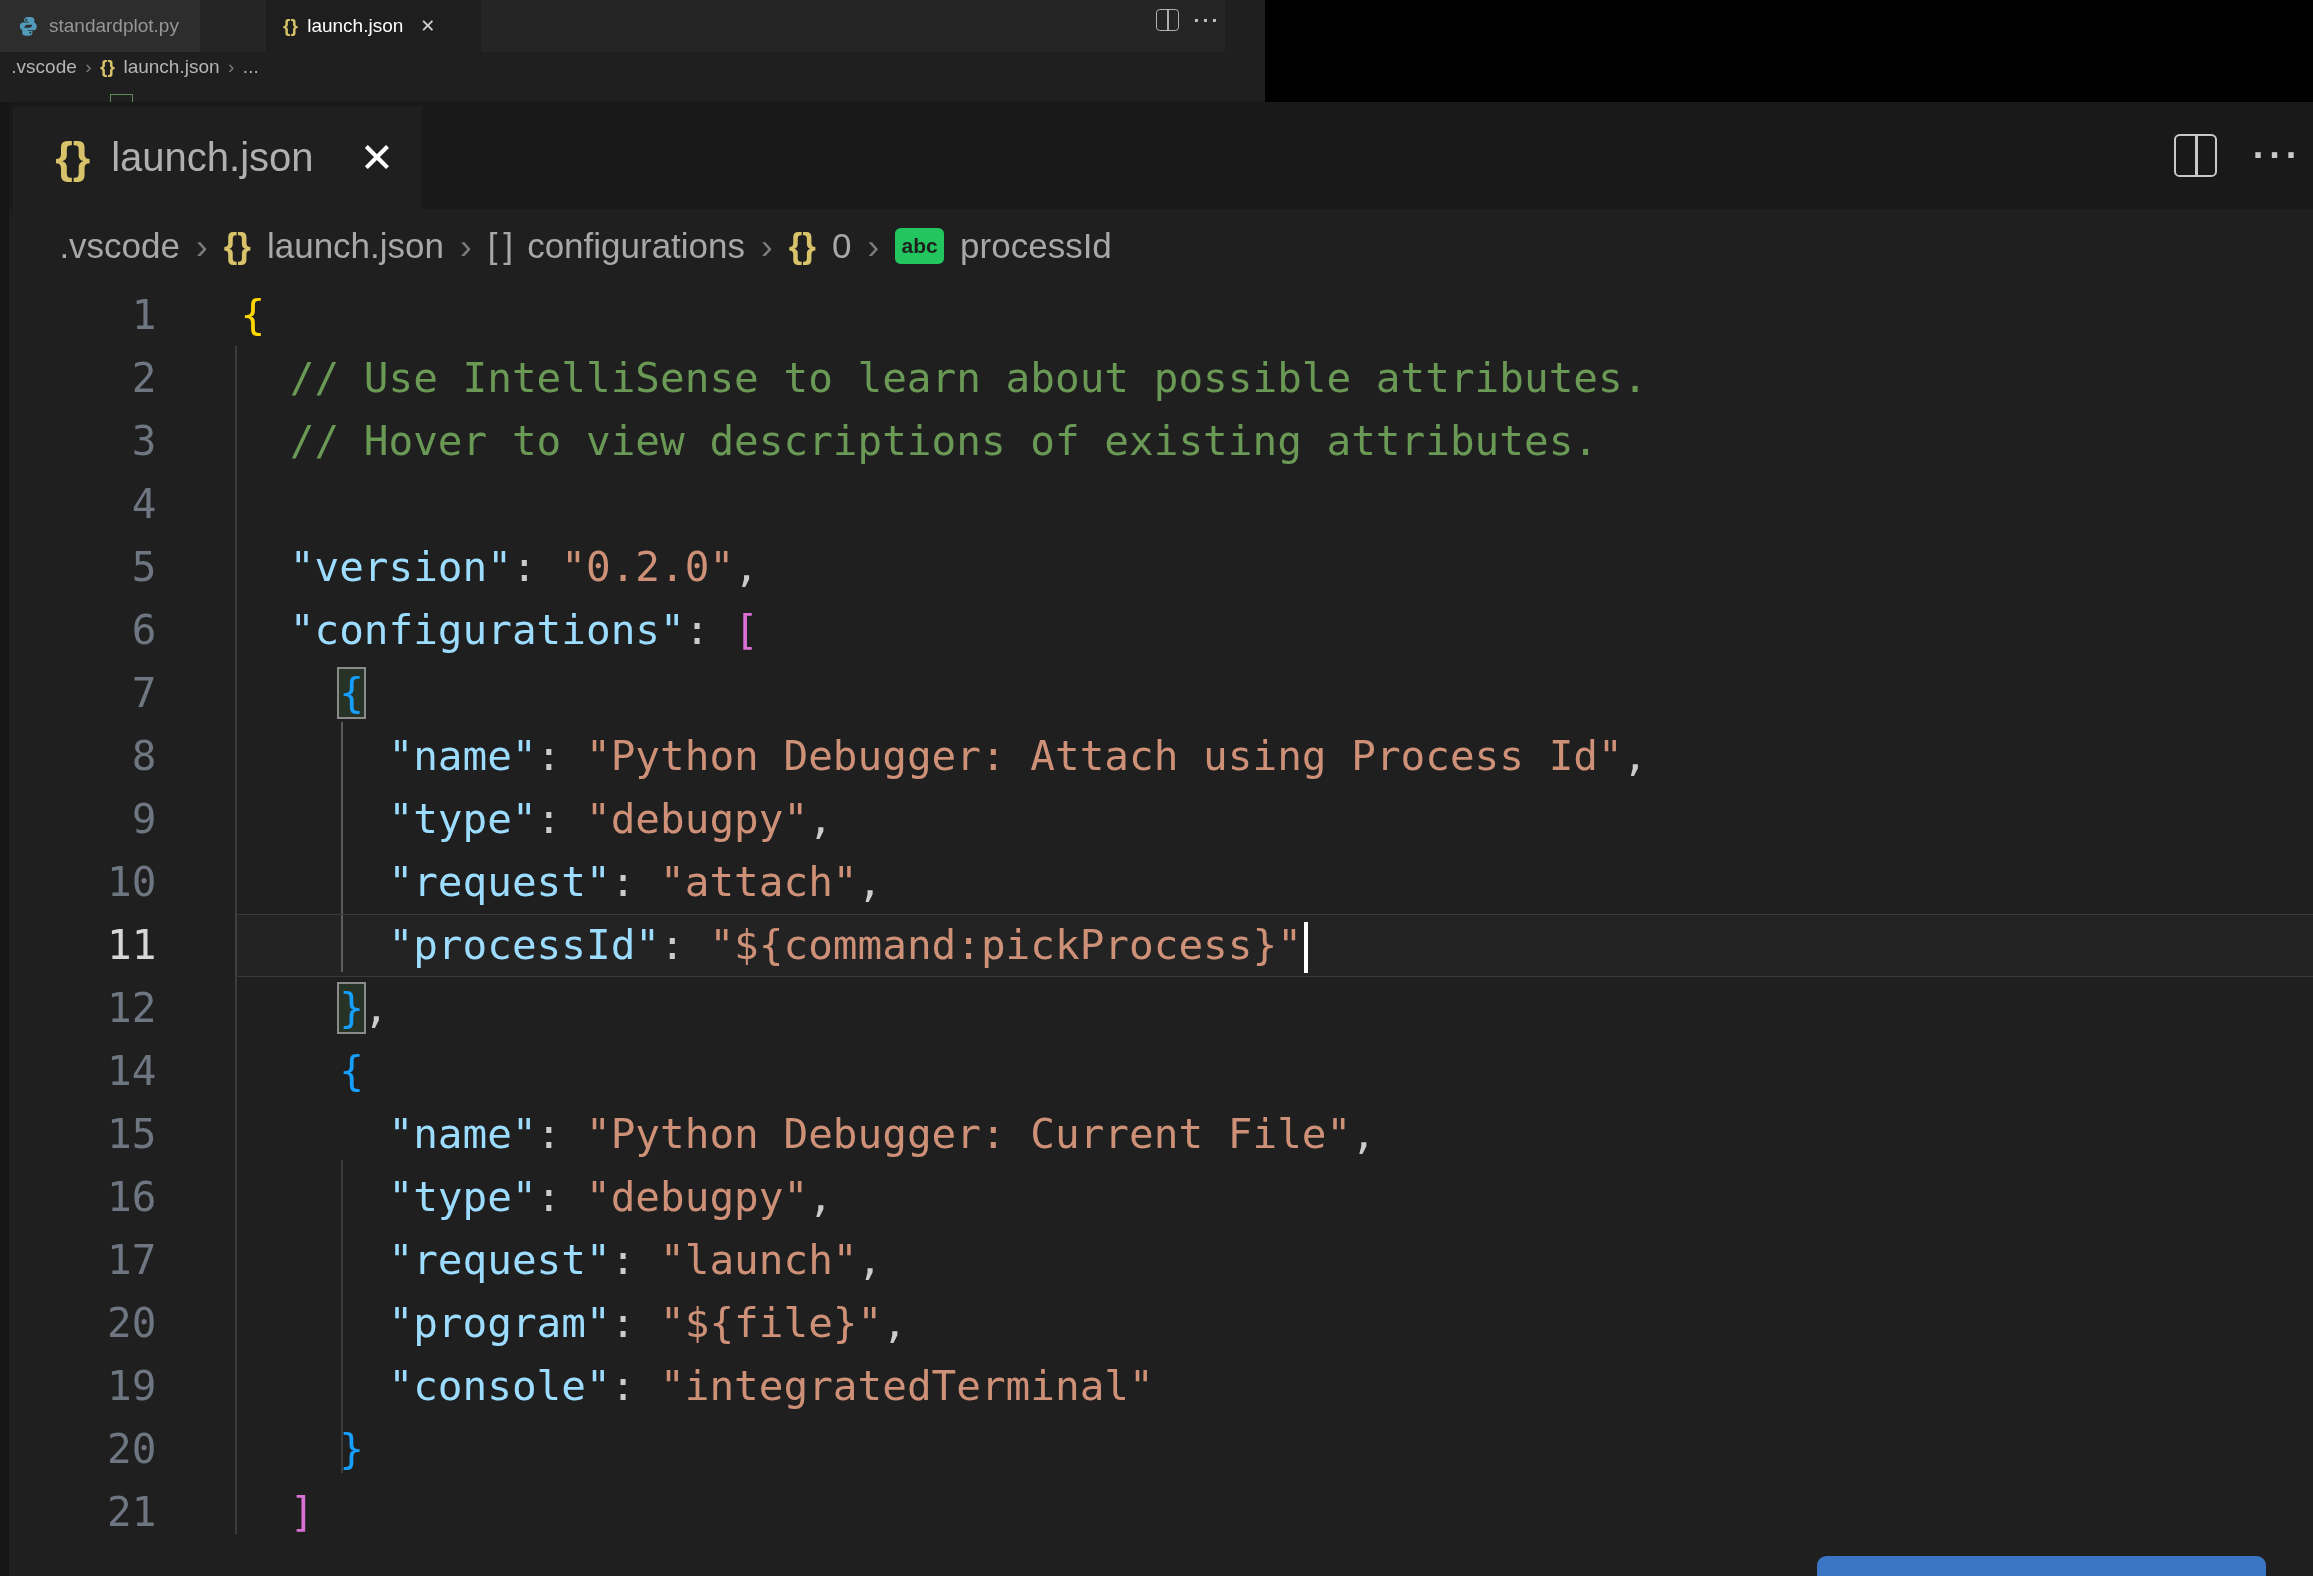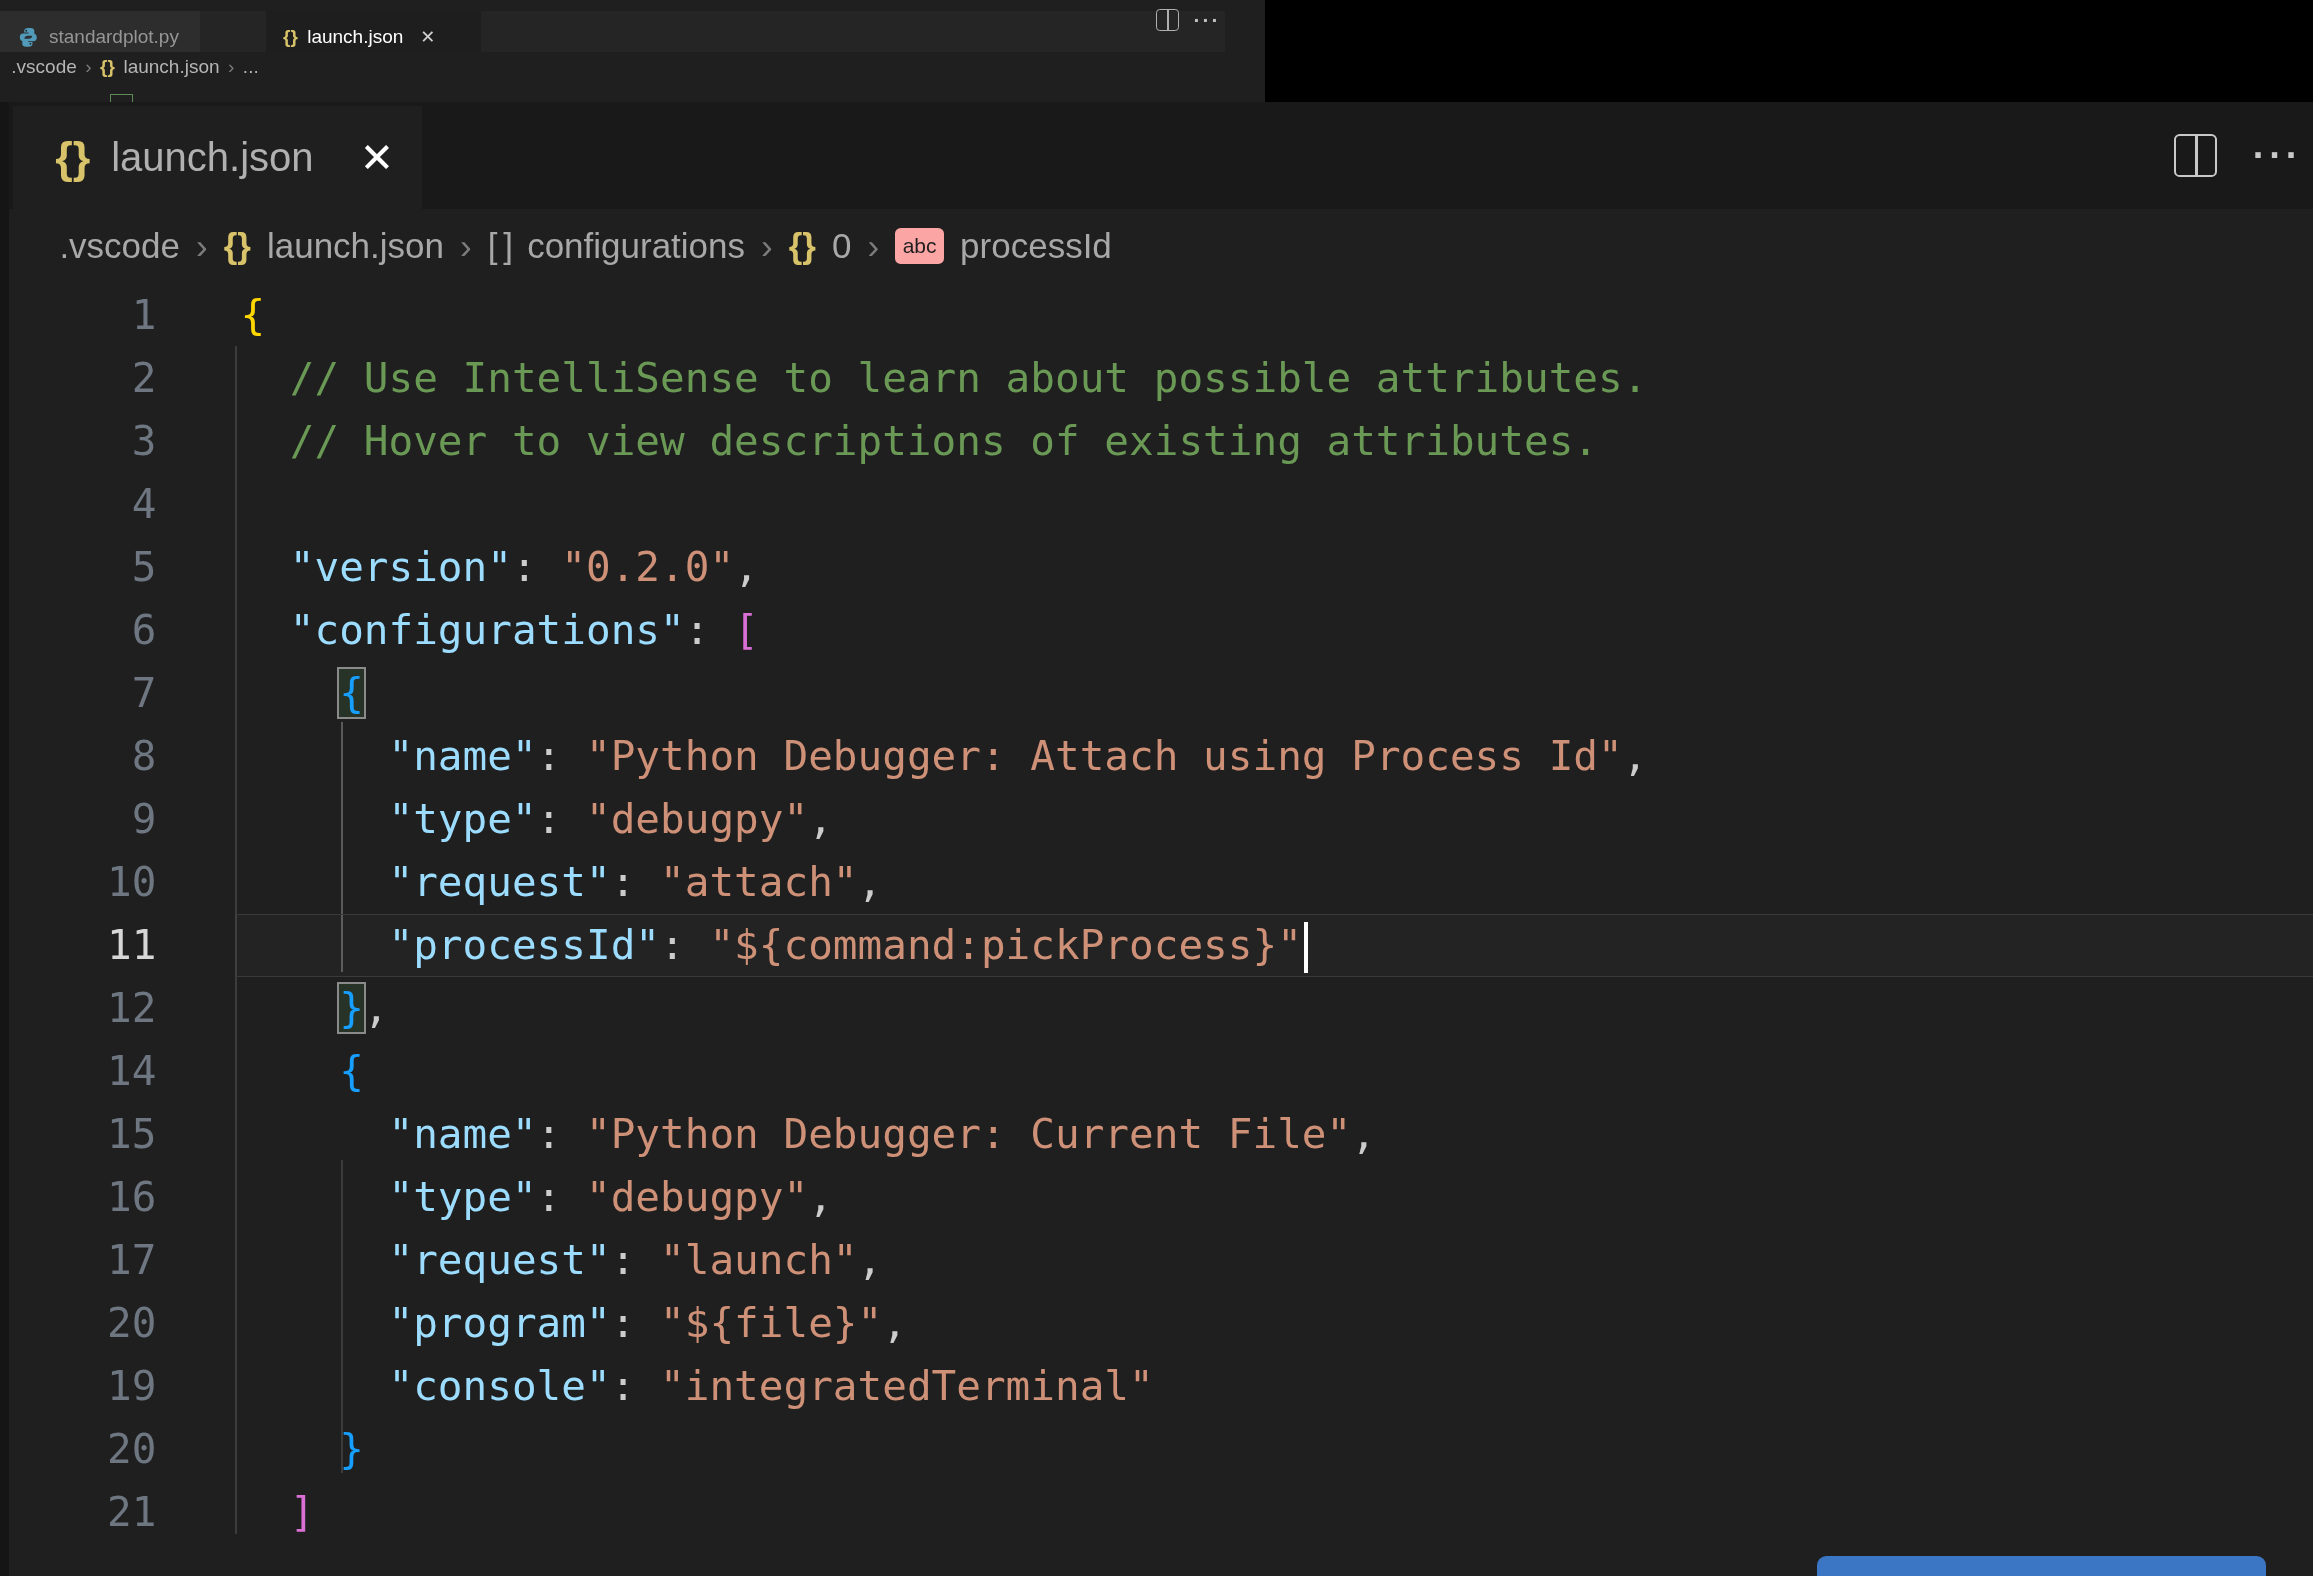--- a/index.html
+++ b/index.html
@@ -1,20 +1,20 @@
 <!DOCTYPE html>
 <html style="--editor_bg: #1f1f1f; --strip_bg: #252526; --mini_inactive_tab_bg: #2d2d2d; --mini_active_tab_bg: #1e1e1e; --big_strip_bg: #191919; --tab_text_inactive: #969696; --tab_text_active: #ffffff; --big_tab_text: #b0b0b0; --breadcrumb_text: #a8a8a8; --json_icon: #d8c36a; --python_icon: #519aba; --comment: #6A9955; --key: #9CDCFE; --string: #CE9178; --punct: #CCCCCC; --bracket1: #FFD700; --bracket2: #DA70D6; --bracket3: #179FFF; --linenum: #6e7681; --linenum_active: #d7d7d7; --button_blue: #3b76c5;font-size:15px"><head>
 <meta charset="utf-8">
 <style>
   html,body{margin:0;padding:0;background:#000;}
   .screen{position:relative;width:2314px;height:1576px;background:var(--editor_bg);overflow:hidden;
           font-family:"Liberation Sans","DejaVu Sans",sans-serif;}
 
   
-  .mini-bar{position:absolute;left:0;top:11px;width:1225px;height:52px;background:var(--strip_bg);display:flex;}
+  .mini-bar{position:absolute;left:0;top:0;width:1225px;height:52px;background:var(--strip_bg);display:flex;}
   .mini-tab{height:52px;display:flex;align-items:center;padding:0 17px;gap:9.4px;font-size:19px;box-sizing:border-box;}
   .mini-tab.inactive{width:200px;background:var(--mini_inactive_tab_bg);color:var(--tab_text_inactive);}
   .mini-tab.active{width:215px;background:var(--mini_active_tab_bg);color:var(--tab_text_active);margin-left:66px;}
   .pyicon{width:22.6px;height:22.6px;flex:none;}
   .braces{color:var(--json_icon);font-weight:bold;}
   .mini-tab .braces{font-size:19px;}
   .close-x{color:#d0d0d0;font-size:18px;margin-left:7.5px;}
   .mini-actions{position:absolute;left:1156px;top:8.5px;display:flex;align-items:center;gap:15px;}
   .split-icon{width:22.6px;height:22.6px;border:1.9px solid #b0b0b0;border-radius:3.8px;position:relative;box-sizing:border-box;}
   .split-icon::after{content:'';position:absolute;left:50%;top:0;bottom:0;width:1.9px;background:#b0b0b0;}
@@ -39,22 +39,22 @@
   .big-actions{position:absolute;right:11.3px;top:0;height:107px;display:flex;align-items:center;gap:36px;}
   .split-icon.big{width:43px;height:43px;border-width:2.8px;border-radius:5.6px;border-color:#c8c8c8;}
   .split-icon.big::after{width:2.8px;background:#c8c8c8;}
   .more-dots.big{font-size:38px;letter-spacing:3.8px;color:#c8c8c8;}
 
   .big-breadcrumb{position:absolute;left:9.4px;top:209px;width:2304px;height:73px;background:var(--editor_bg);
                   display:flex;align-items:center;gap:16px;padding-left:50px;font-size:35px;color:var(--breadcrumb_text);box-sizing:border-box;}
   .big-breadcrumb .sep{color:#7c7c7c;font-size:35px;}
   .big-breadcrumb .braces{font-size:35px;}
   .bc-brackets{color:#a8a8a8;letter-spacing:-1.9px;}
-  .abc-icon{display:inline-flex;align-items:center;justify-content:center;width:49px;height:36px;background:#fca5a5;
-            color:#1f1f1f;border-radius:5.6px;font-size:21px;font-weight:normal;}
+  .abc-icon{display:inline-flex;align-items:center;justify-content:center;width:49px;height:36px;background:#22c55e;
+            color:#1f1f1f;border-radius:5.6px;font-size:21px;font-weight:bold;}
 
   
   .editor{position:absolute;left:9.4px;top:282px;width:2304px;height:1294px;background:var(--editor_bg);overflow:hidden;}
   .guide{position:absolute;width:1.9px;background:#3c3c3c;}
   .guide.active{background:#5a5a5a;}
   .lines{position:absolute;left:0;top:1.9px;width:100%;}
   .cl{display:flex;height:63px;line-height:63px;white-space:pre;position:relative;
       font-family:"DejaVu Sans Mono",monospace;font-size:41px;}
   .ln{width:147px;flex:none;text-align:right;color:var(--linenum);}
   .cl.cur .ln{color:var(--linenum_active);}

